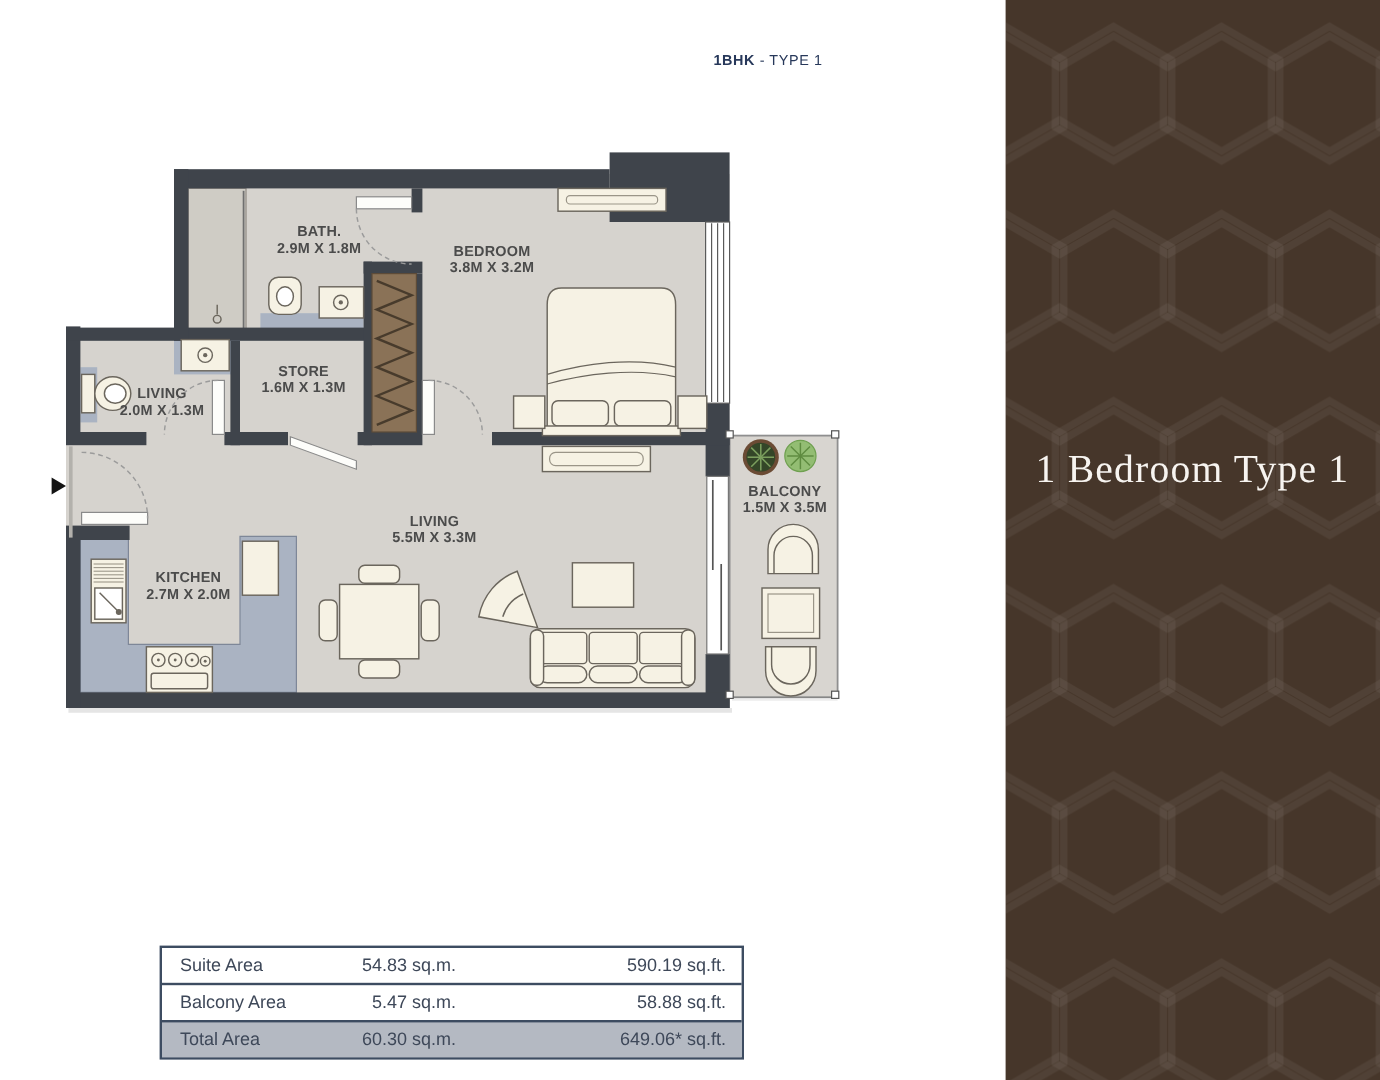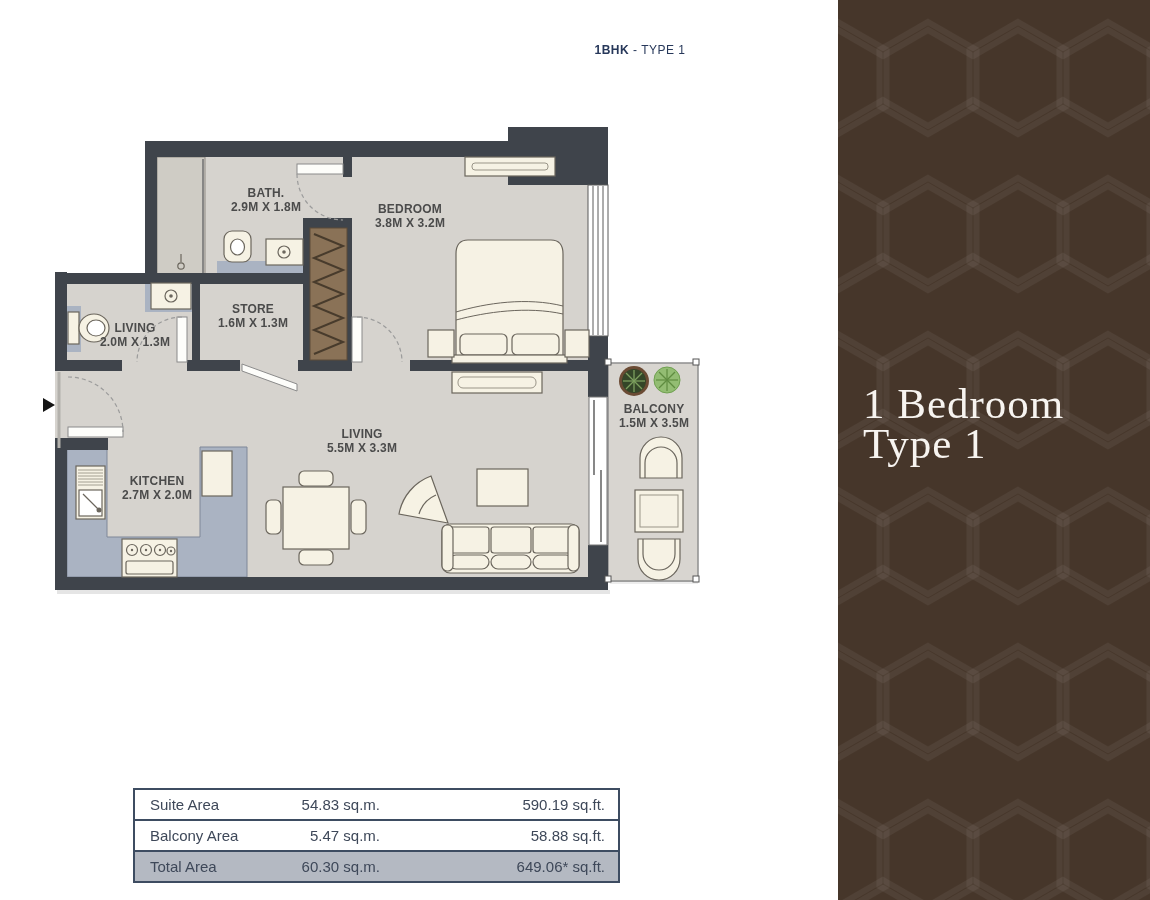--- a/index.html
+++ b/index.html
@@ -31,22 +31,22 @@
   .c2{width:95px;text-align:right;}
   .c3{flex:1;text-align:right;padding-right:13px;}
 
   
   .sidebar{position:absolute;left:838px;top:0;width:312px;height:900px;
       background:#46362a;overflow:hidden;}
   .sidebar svg{position:absolute;left:0;top:0;}
   .sb-text{position:absolute;left:25px;top:372px;color:#ffffff;
       font-family:"Liberation Serif",serif;z-index:3;}
   .sb-heading{font-size:37px;font-weight:700;letter-spacing:1px;line-height:42px;}
-  .sb-subheading{font-size:43px;font-weight:400;letter-spacing:1px;line-height:40px;
-      margin-top:12px;color:#f7f4f0;}
+  .sb-subheading{font-size:33px;font-weight:400;letter-spacing:1px;line-height:40px;
+      color:#f7f4f0;}
 </style>
 </head>
 <body>
 
 <div class="canvas">
 
   <div class="plan-title">
     <span class="tb">1BHK</span><span class="tr"> - TYPE 1</span>
   </div>
 

